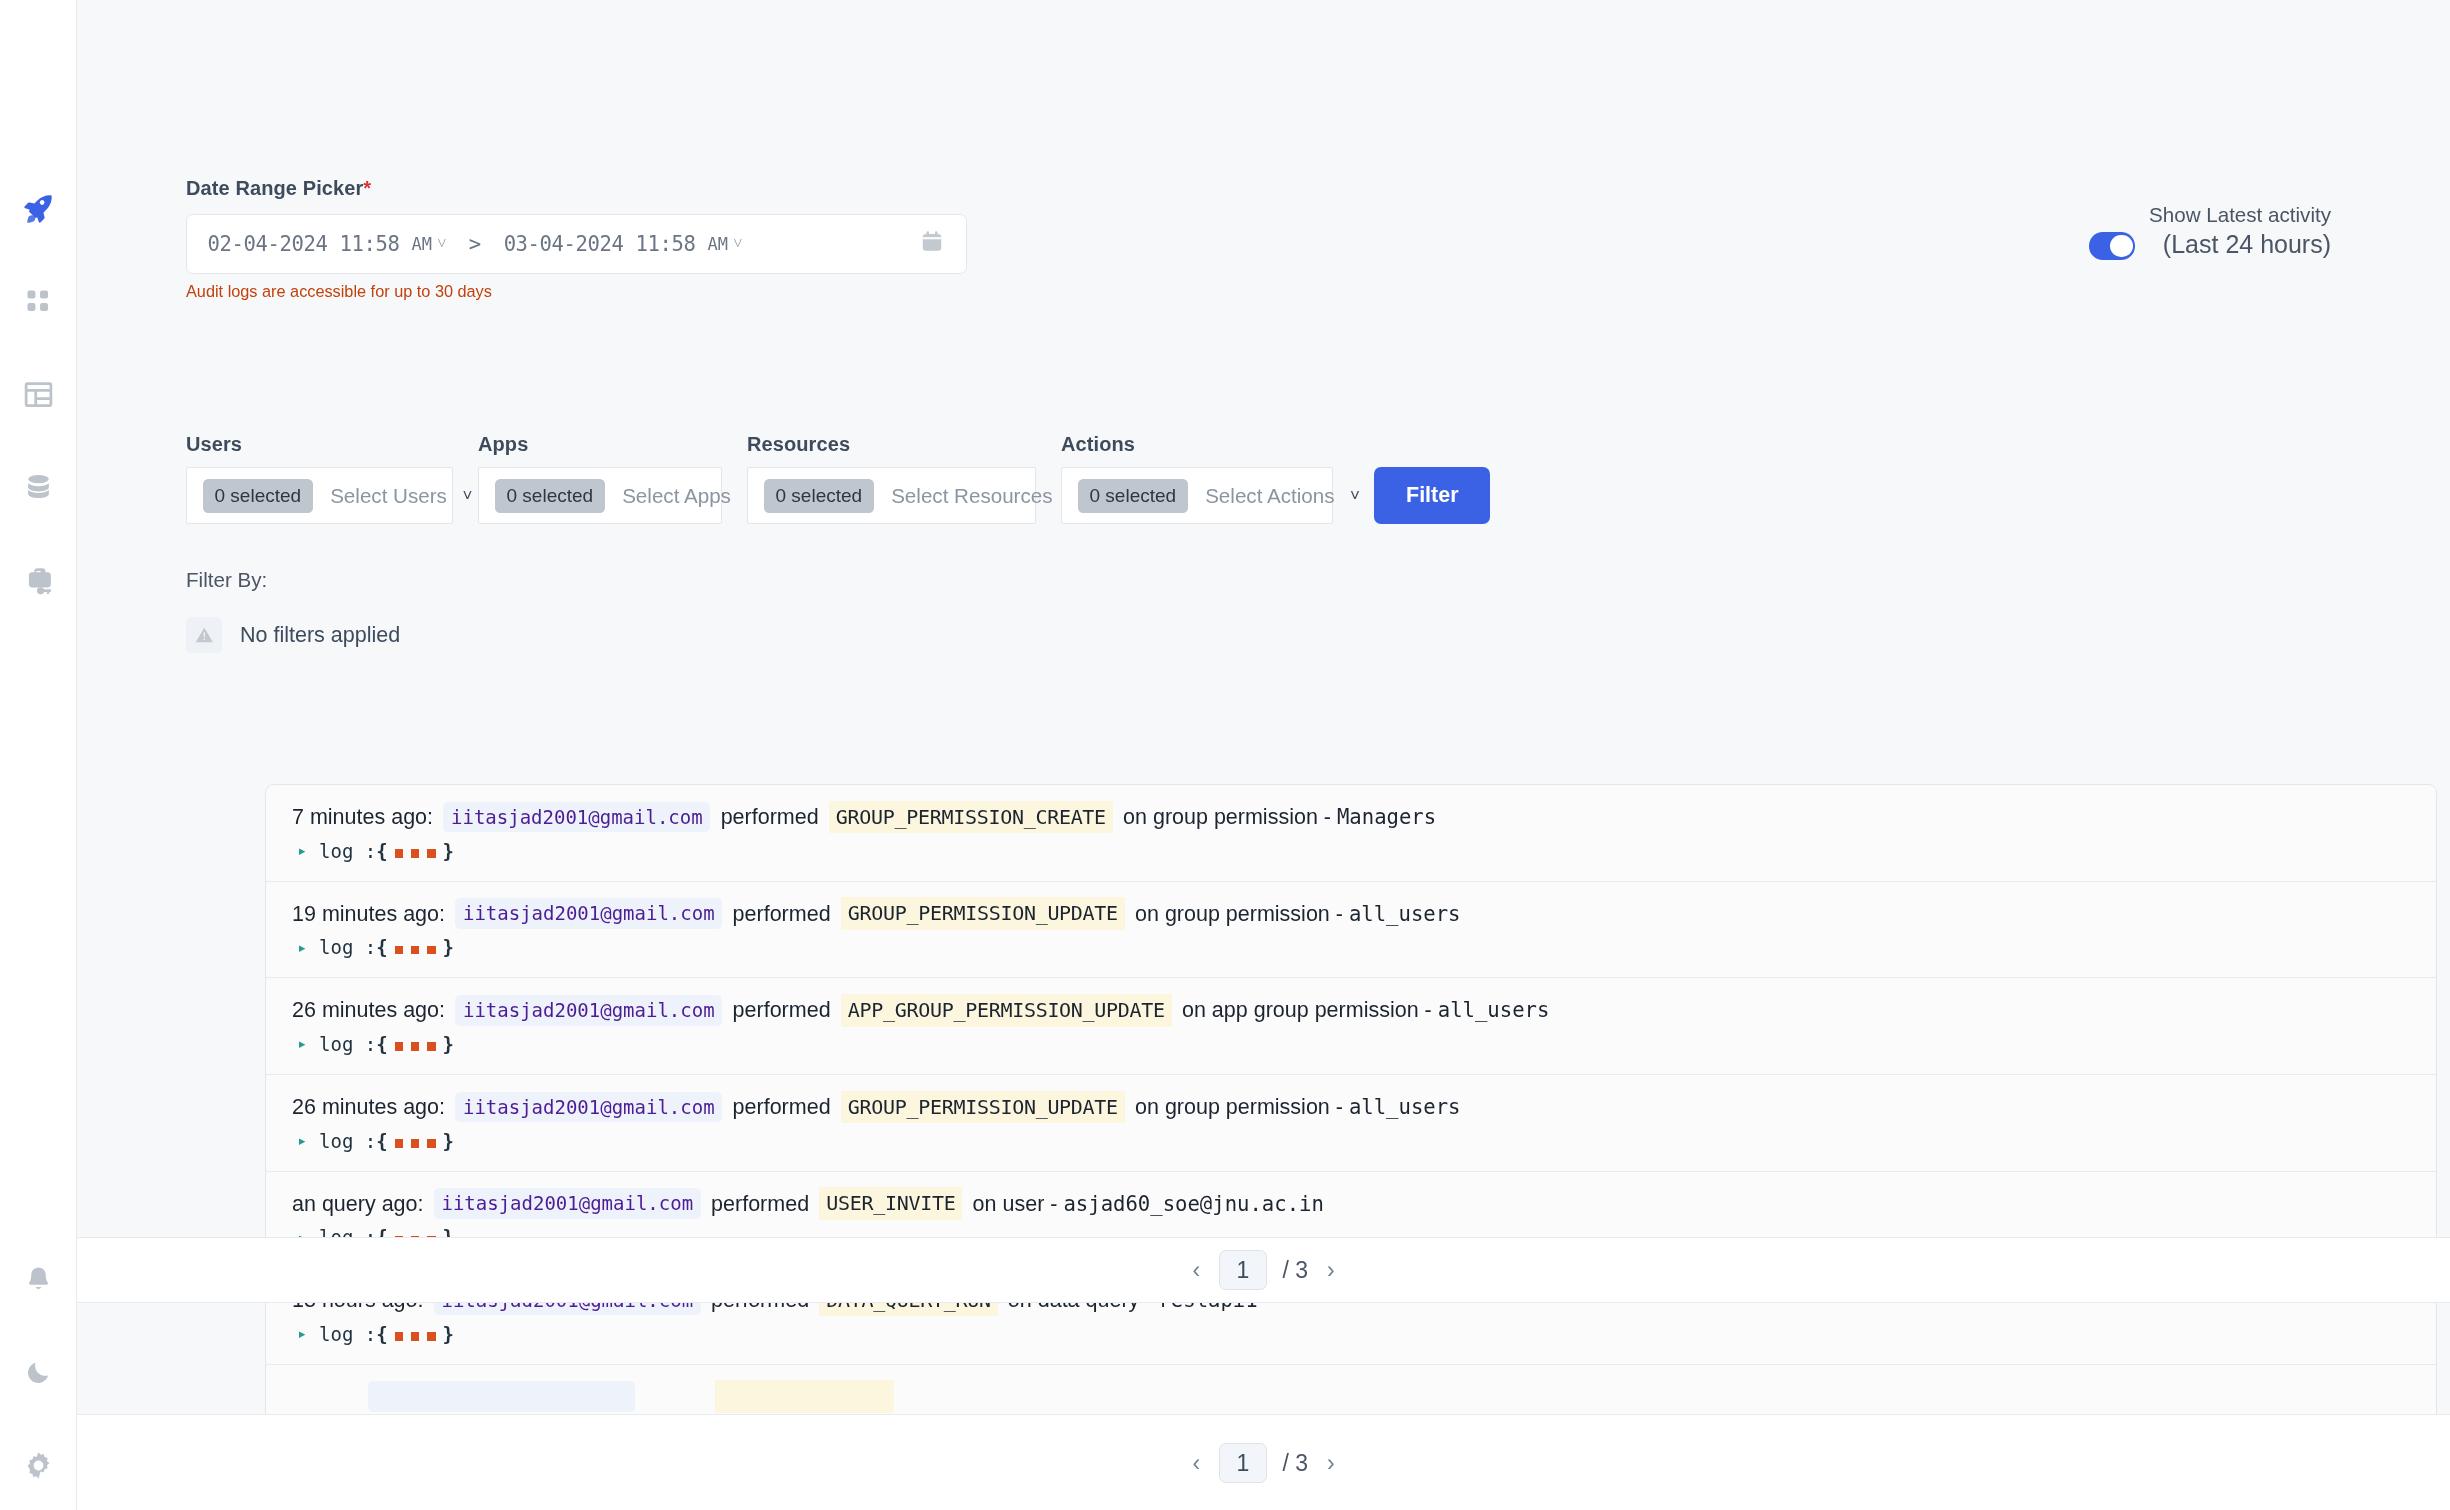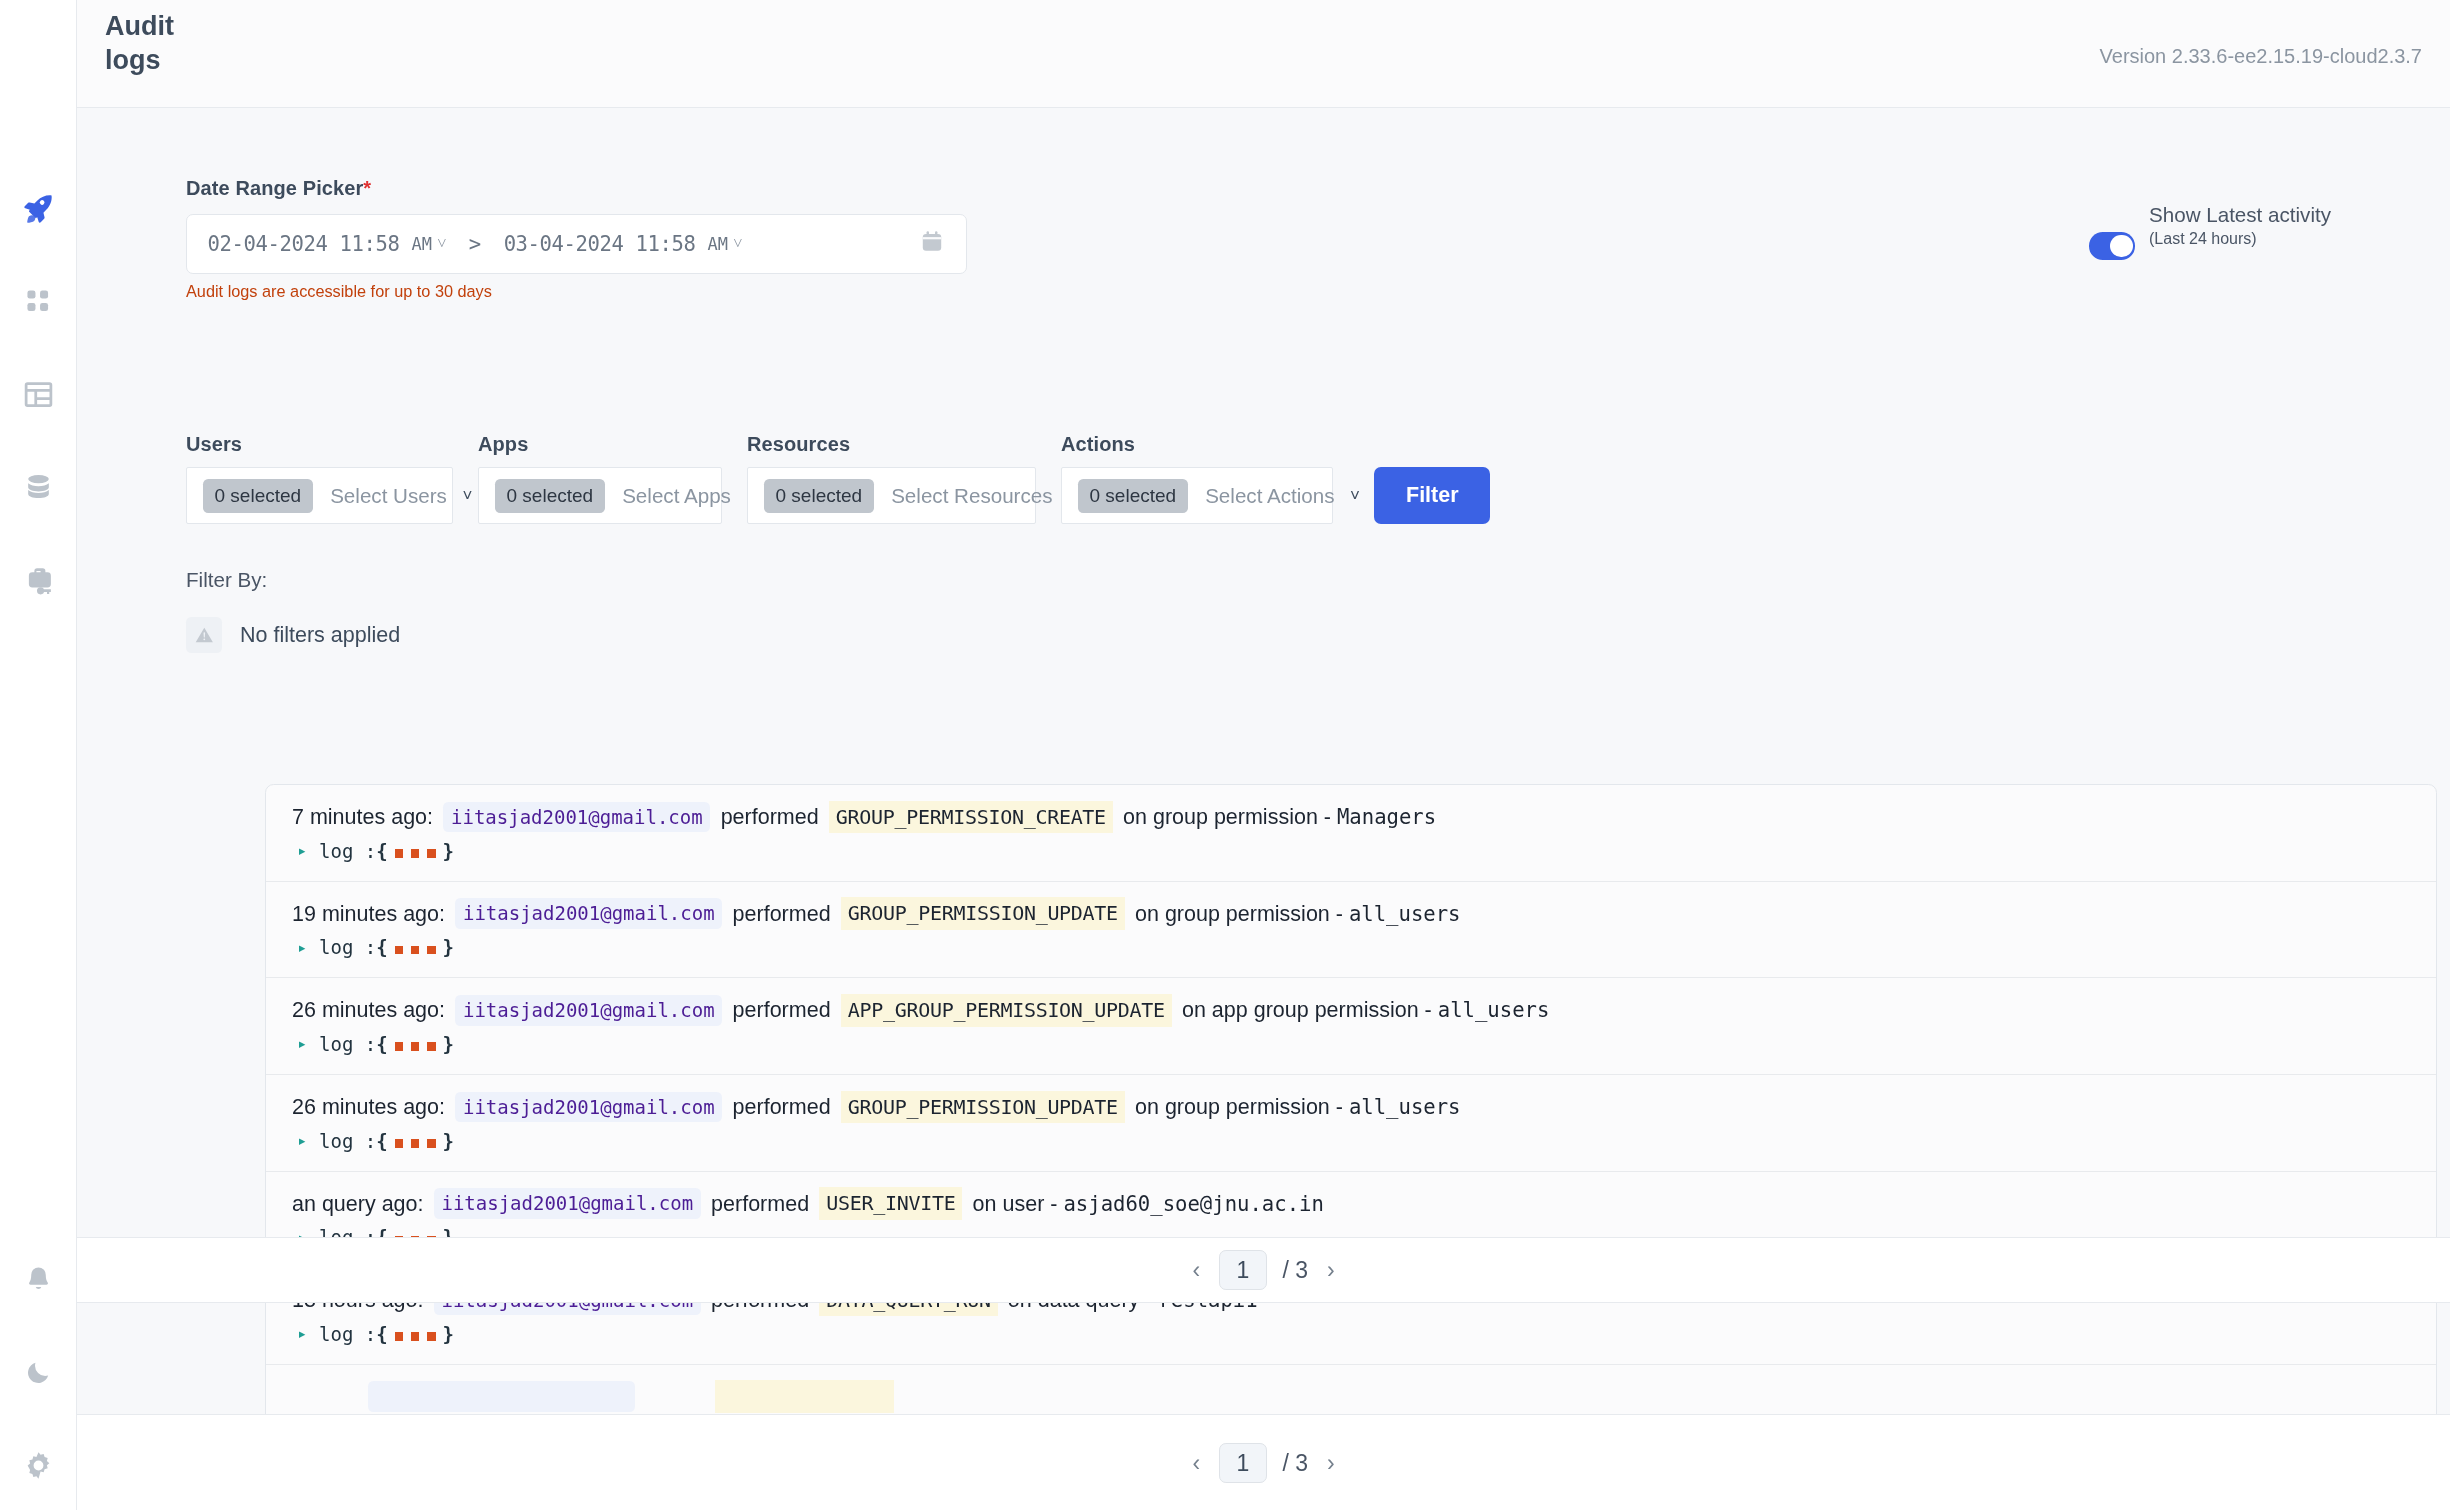--- a/index.html
+++ b/index.html
@@ -64,21 +64,21 @@
   
   .toggle-wrap { position:absolute; right: 119px; top: 93px; display:flex; align-items:flex-start; }
   .toggle {
     width: 46px; height: 27.5px; background:#3b62e4; border-radius:13.8px;
     position:relative; cursor:pointer; margin-top: 31px; flex:none;
   }
   .toggle .knob { position:absolute; right:2.6px; top:2.6px; width:22.4px; height:22.4px;
                   background:#fff; border-radius:50%; }
   .toggle-text { margin-left: 13.8px; text-align:left; }
   .toggle-t1 { font-size:20.6px; color:#4a5565; line-height:1.32; white-space:nowrap; }
-  .toggle-t2 { font-size:16px; color:#4a5565; line-height:1.32; white-space:nowrap; }
+  .toggle-t2 { font-size:25px; color:#4a5565; line-height:1.32; white-space:nowrap;text-align:right; }
 
   
   .filters { position:absolute; left:109px; top:325px; display:flex; align-items:flex-end; gap: 25px; }
   .filter-col { display:flex; flex-direction:column; }
   .filter-col .field-label { margin-bottom: 11.2px; }
   .select {
     height: 57px; background:#fff; border:0.9px solid #e3e7ec; border-radius:2px;
     display:flex; align-items:center; padding: 0 15.5px; cursor:pointer;
   }
   .chip {
@@ -225,27 +225,20 @@
       <div class="sb-icon">
         <span>
           <svg width="31" height="31" viewBox="0 0 24 24" fill="#bcc3cb">
             <path d="M12 1.8l1.6 1.9 2.4-.6.7 2.4 2.4.7-.6 2.4 1.9 1.6-1.9 1.6.6 2.4-2.4.7-.7 2.4-2.4-.6L12 22.2l-1.6-1.9-2.4.6-.7-2.4-2.4-.7.6-2.4L3.6 12l1.9-1.6-.6-2.4 2.4-.7.7-2.4 2.4.6L12 1.8zm0 6.4a3.8 3.8 0 1 0 0 7.6 3.8 3.8 0 0 0 0-7.6z"></path>
           </svg>
         </span>
       </div>
     </div>
   </div>
 
-  <div class="header">
-    <div class="page-title">
-      <div>Audit</div>
-      <div>logs</div>
-    </div>
-    <div class="version">Version 2.33.6-ee2.15.19-cloud2.3.7</div>
-  </div>
 
   <div class="main">
 
     <div class="dp-wrap">
       <div class="field-label">
         <span>Date Range Picker</span><span class="req">*</span>
       </div>
       <div class="dp-box">
         <span class="dp-seg">02-04-2024 11:58</span>
         <span class="dp-ampm">AM</span>

